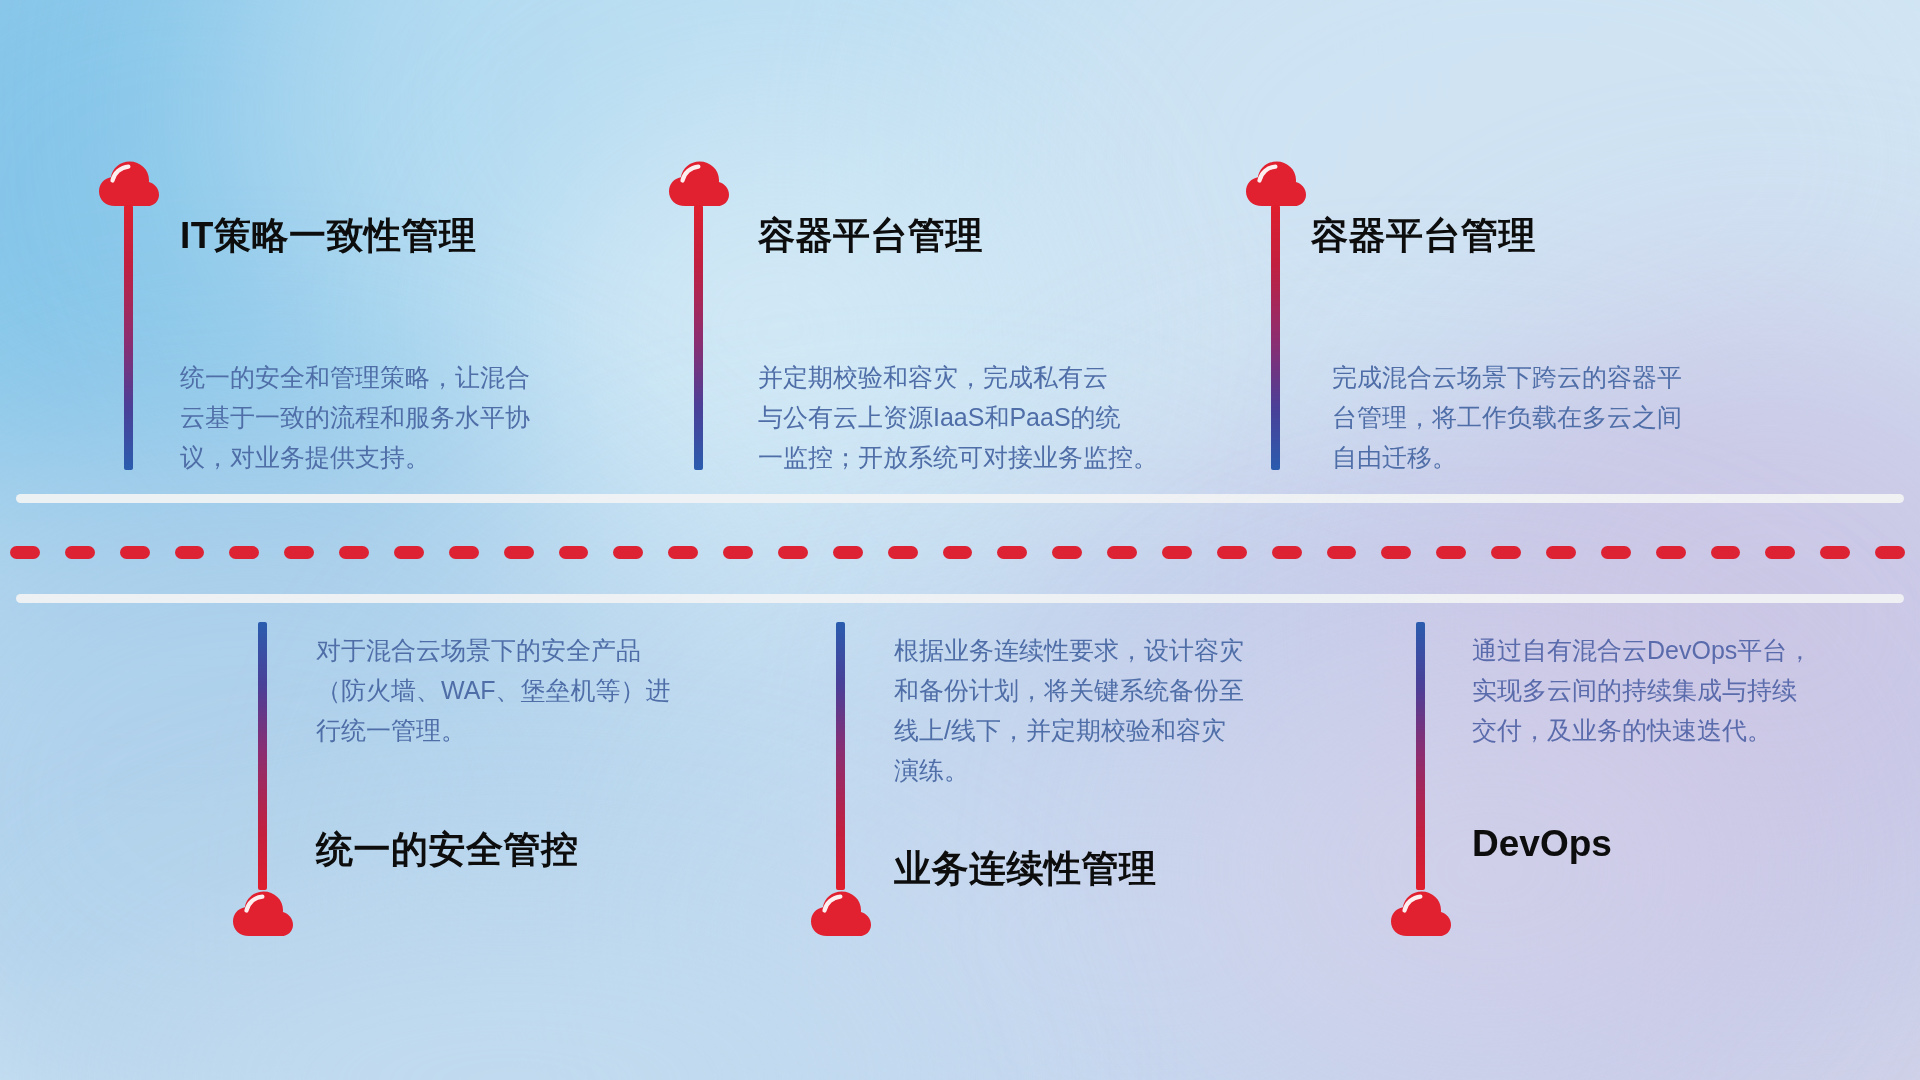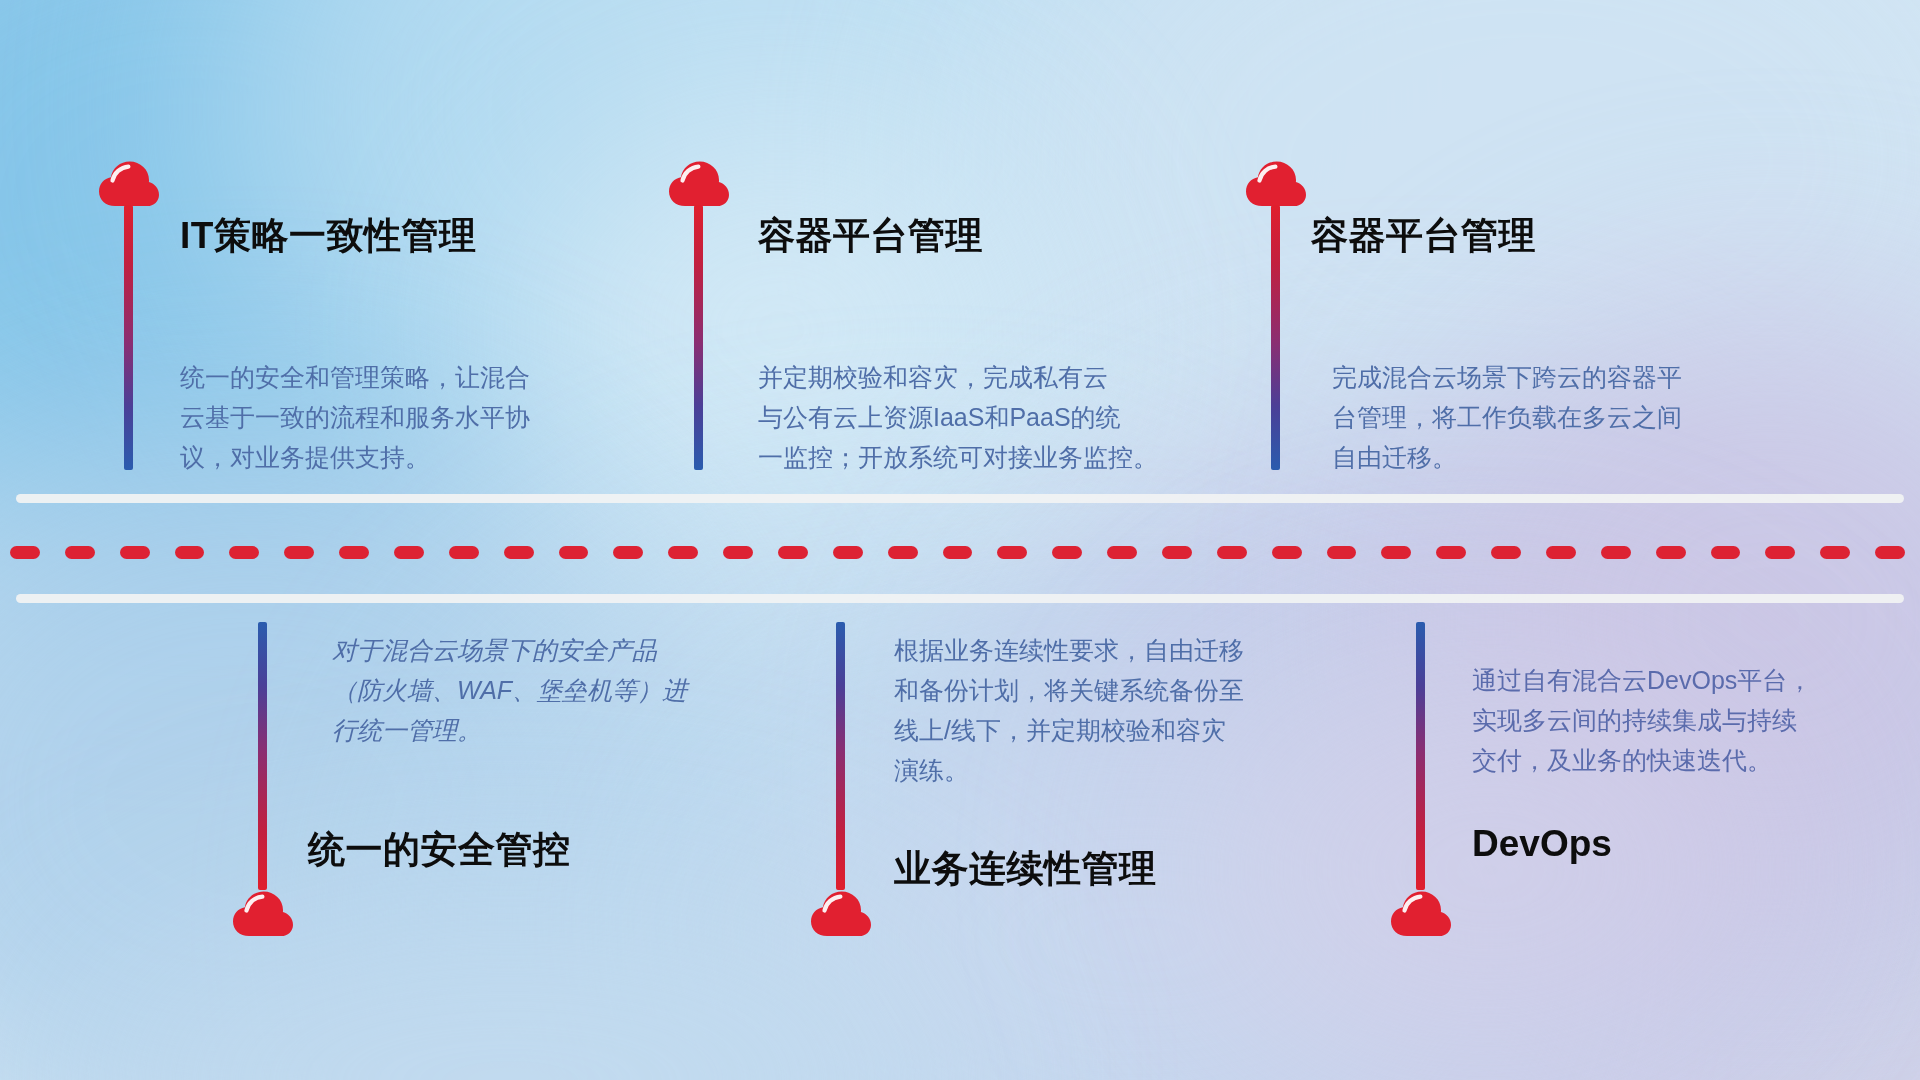--- a/index.html
+++ b/index.html
@@ -203,50 +203,50 @@
       <div class="dash" style="left: 1655.71px; width: 29.8971px; background: rgb(221, 34, 51);"></div>
       <div class="dash" style="left: 1710.57px; width: 29.8971px; background: rgb(221, 34, 51);"></div>
       <div class="dash" style="left: 1765.43px; width: 29.8971px; background: rgb(221, 34, 51);"></div>
       <div class="dash" style="left: 1820.29px; width: 29.8971px; background: rgb(221, 34, 51);"></div>
       <div class="dash" style="left: 1875.14px; width: 29.8971px; background: rgb(221, 34, 51);"></div>
     </div>
   <div class="divider-line divider-bottom"></div>
 
   <div class="pillar">
     <div class="stem stem-up" style="left:258px; top:622px; height:268px;"></div>
-    <div class="body-text" style="left:332px; top:630px; width:430px;font-style:italic;">对于混合云场景下的安全产品
+    <div class="body-text" style="left:316px; top:630px; width:430px;">对于混合云场景下的安全产品
 （防火墙、WAF、堡垒机等）进
 行统一管理。</div>
-    <div class="title" style="left:308px; top:825px;">统一的安全管控</div>
+    <div class="title" style="left:316px; top:825px;">统一的安全管控</div>
     <div class="cloud-icon" style="left:232px; top:890px;">
       <svg viewBox="0 0 62 48" width="62" height="48">
         <path d="M17 46 C7.6 46 1 39.6 1 31.4 C1 24.2 6 18.4 12.9 17.2 C14.2 8.2 22.2 1.5 31.7 1.5 C42.3 1.5 51 9.7 51 20 C51 20.7 50.96 21.4 50.9 22.1 C56.8 23.7 61 28.8 61 34.9 C61 41.1 55.8 46 49.3 46 Z" fill="#e12030"></path>
         <path d="M14.5 20.5 C16.2 12.8 22.6 7.2 30.4 6.6" fill="none" stroke="#ffffff" stroke-width="4.2" stroke-linecap="round" opacity="0.93"></path>
       </svg>
     </div>
   </div>
 
   <div class="pillar">
     <div class="stem stem-up" style="left:836px; top:622px; height:268px;"></div>
-    <div class="body-text" style="left:894px; top:630px; width:440px;">根据业务连续性要求，自由迁移
+    <div class="body-text" style="left:894px; top:630px; width:440px;">根据业务连续性要求，设计容灾
 和备份计划，将关键系统备份至
 线上/线下，并定期校验和容灾
 演练。</div>
     <div class="title" style="left:894px; top:844px;">业务连续性管理</div>
     <div class="cloud-icon" style="left:810px; top:890px;">
       <svg viewBox="0 0 62 48" width="62" height="48">
         <path d="M17 46 C7.6 46 1 39.6 1 31.4 C1 24.2 6 18.4 12.9 17.2 C14.2 8.2 22.2 1.5 31.7 1.5 C42.3 1.5 51 9.7 51 20 C51 20.7 50.96 21.4 50.9 22.1 C56.8 23.7 61 28.8 61 34.9 C61 41.1 55.8 46 49.3 46 Z" fill="#e12030"></path>
         <path d="M14.5 20.5 C16.2 12.8 22.6 7.2 30.4 6.6" fill="none" stroke="#ffffff" stroke-width="4.2" stroke-linecap="round" opacity="0.93"></path>
       </svg>
     </div>
   </div>
 
   <div class="pillar">
     <div class="stem stem-up" style="left:1416px; top:622px; height:268px;"></div>
-    <div class="body-text muted-violet" style="left:1472px; top:660px; width:440px;">通过自有混合云DevOps平台，
+    <div class="body-text muted-violet" style="left:1472px; top:630px; width:440px;">通过自有混合云DevOps平台，
 实现多云间的持续集成与持续
 交付，及业务的快速迭代。</div>
     <div class="title title-latin" style="left:1472px; top:823px;">DevOps</div>
     <div class="cloud-icon" style="left:1390px; top:890px;">
       <svg viewBox="0 0 62 48" width="62" height="48">
         <path d="M17 46 C7.6 46 1 39.6 1 31.4 C1 24.2 6 18.4 12.9 17.2 C14.2 8.2 22.2 1.5 31.7 1.5 C42.3 1.5 51 9.7 51 20 C51 20.7 50.96 21.4 50.9 22.1 C56.8 23.7 61 28.8 61 34.9 C61 41.1 55.8 46 49.3 46 Z" fill="#e12030"></path>
         <path d="M14.5 20.5 C16.2 12.8 22.6 7.2 30.4 6.6" fill="none" stroke="#ffffff" stroke-width="4.2" stroke-linecap="round" opacity="0.93"></path>
       </svg>
     </div>
   </div>

